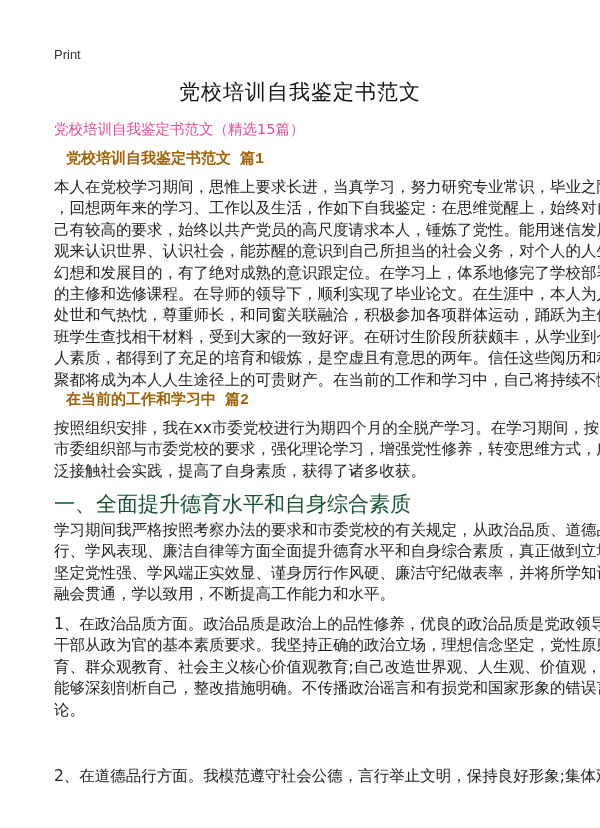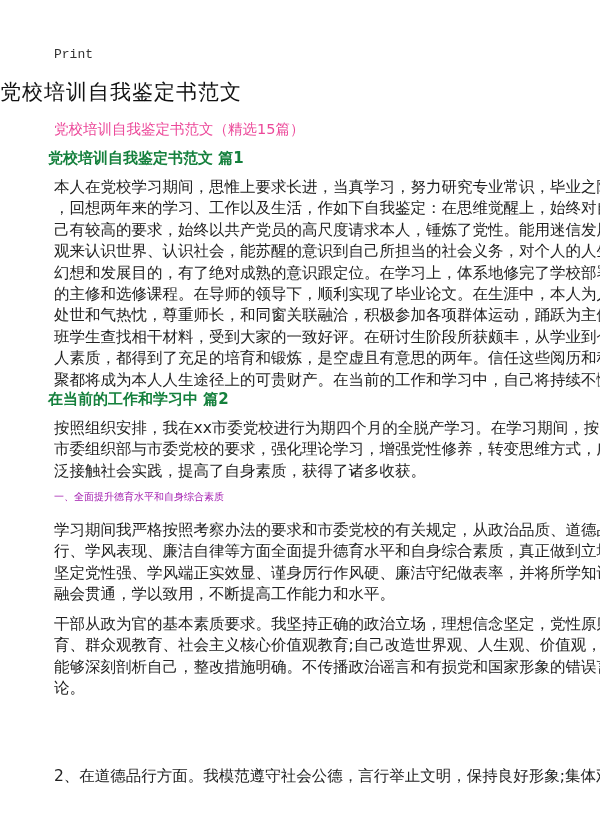--- a/index.html
+++ b/index.html
@@ -1,27 +1,27 @@
 <!DOCTYPE html>
 <html><head>
 <meta charset="utf-8">
 <style>
   html, body { margin: 0; padding: 0; background: #ffffff; }
   body { width: 600px; height: 828px; position: relative; overflow: hidden;
          font-family: "DejaVu Sans", "Liberation Sans", sans-serif; color: #1a1a1a; }
-  .print-label { position: absolute; left: 54px; top: 47px; font-family: Liberation Mono, monospace;
+  .print-label { position: absolute; left: 54px; top: 47px; font-family: Liberation Sans, sans-serif;
                  font-size: 13px; color: #333; }
-  .doc-title { position: absolute; left: 0; width: 600px; top: 78px; text-align: left;
+  .doc-title { position: absolute; left: 0; width: 600px; top: 78px; text-align: center;
                font-size: 21px; color: #111; letter-spacing: 1px; }
   .doc-subtitle { position: absolute; left: 54px; top: 120px; font-size: 14.5px; color: #ec4899; }
-  .section-heading { position: absolute; left: 48px; font-size: 15px; font-weight: bold; color: #15803d; }
+  .section-heading { position: absolute; left: 66px; font-size: 15px; font-weight: bold; color: #a16207; font-family: Liberation Mono, monospace; }
   .para { position: absolute; left: 54px; width: 500px; font-size: 15.5px; line-height: 21.4px;
           color: #222; white-space: nowrap; }
   .para .line { display: block; }
-  .plain-heading { position: absolute; left: 54px; font-size: 10px; color: #a21caf; }
+  .plain-heading { position: absolute; left: 54px; font-size: 21px; color: #14532d; }
 </style>
 </head>
 <body>
 
 <div class="print-label">Print</div>
 
 <div class="doc-title">党校培训自我鉴定书范文</div>
 
 <div class="doc-subtitle">党校培训自我鉴定书范文（精选15篇）</div>
 
@@ -51,20 +51,21 @@
 <div class="plain-heading" style="top:490px;">一、全面提升德育水平和自身综合素质</div>
 
 <div class="para" style="top:520px;">
   <span class="line">学习期间我严格按照考察办法的要求和市委党校的有关规定，从政治品质、道德品</span>
   <span class="line">行、学风表现、廉洁自律等方面全面提升德育水平和自身综合素质，真正做到立场</span>
   <span class="line">坚定党性强、学风端正实效显、谨身厉行作风硬、廉洁守纪做表率，并将所学知识</span>
   <span class="line">融会贯通，学以致用，不断提高工作能力和水平。</span>
 </div>
 
 <div class="para" style="top:614px;">
+  <span class="line">1、在政治品质方面。政治品质是政治上的品性修养，优良的政治品质是党政领导</span>
   <span class="line">干部从政为官的基本素质要求。我坚持正确的政治立场，理想信念坚定，党性原则</span>
   <span class="line">育、群众观教育、社会主义核心价值观教育;自己改造世界观、人生观、价值观，</span>
   <span class="line">能够深刻剖析自己，整改措施明确。不传播政治谣言和有损党和国家形象的错误言</span>
   <span class="line">论。</span>
 </div>
 
 <div class="para" style="top:766px;">
   <span class="line">2、在道德品行方面。我模范遵守社会公德，言行举止文明，保持良好形象;集体观</span>
 </div>
 

